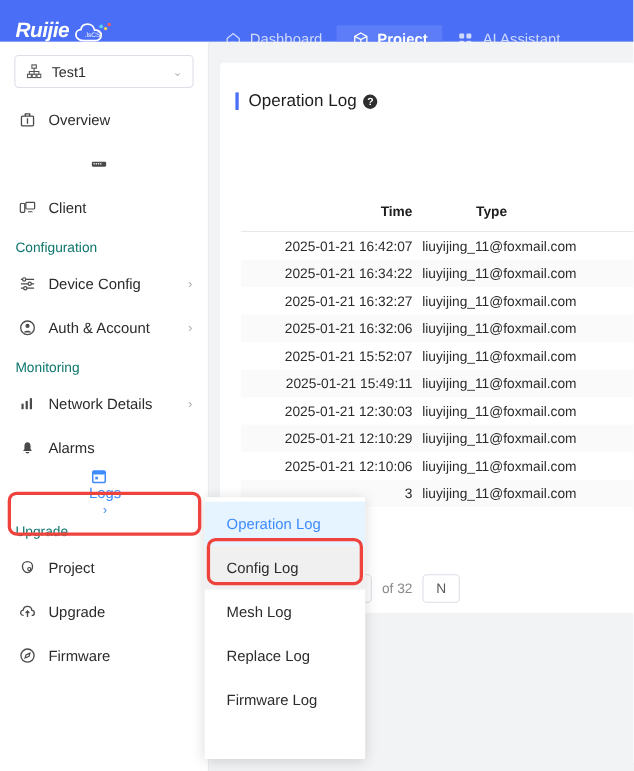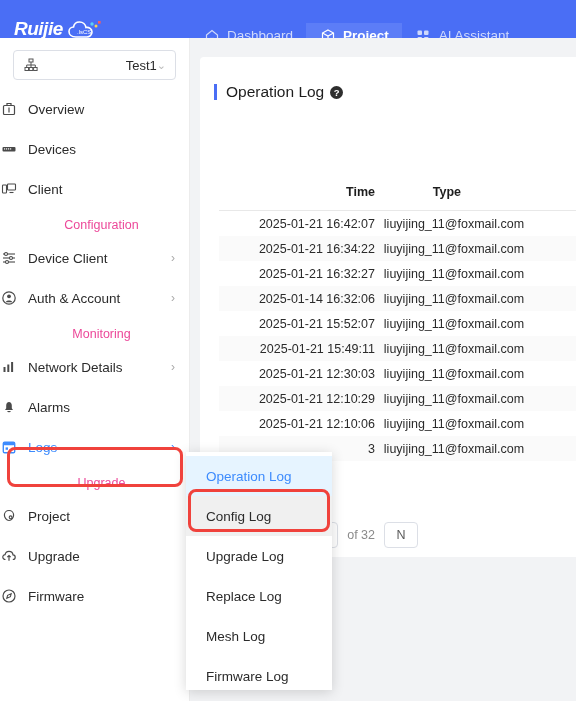--- a/index.html
+++ b/index.html
@@ -46,46 +46,45 @@
     position: absolute; left: 0; top: 38px;
     width: 190px; height: 663px;
     background: #ffffff;
     border-right: 1px solid #ececec;
   }
   .site-select {
     margin: 12px 13px 0 13px;
     height: 30px;
     border: 1px solid #dcdfe6; border-radius: 4px;
     display: flex; align-items: center;
-    padding: 0 9px; cursor: pointer; text-align: right;
+    padding: 0 9px; cursor: pointer;
   }
   .site-select .ss-icon { width: 15px; height: 15px; display:flex; align-items:center; justify-content:center; color:#555; }
   .site-select .ss-label { margin-left: 9px; font-size: 13px; color: #2b2b2b; flex: 1; }
   .site-select .ss-caret { color: #bbb; font-size: 11px; }
 
   .menu { margin-top: 9px; }
   .menu-group-title {
-    font-size: 12.5px; color: #ec4899;
+    font-size: 12.5px; color: #0f766e;
     padding: 9px 0 6px 14px;
-    text-align: center;
   }
   .menu-item {
     position: relative;
     display: flex; align-items: center;
-    height: 40px; padding-right: 14px;
+    height: 40px; padding-left: 16px; padding-right: 14px;
     font-size: 13.5px; color: #2b2b2b; cursor: pointer; justify-content: center;
   }
   .menu-item .mi-icon {
     width: 17px; height: 17px; margin-right: 11px;
     display: flex; align-items: center; justify-content: center;
     color: #4a4a4a; flex: 0 0 auto;
   }
   .menu-item .mi-label { flex: 1; white-space: nowrap; }
   .menu-item .mi-arrow { color: #aaa; font-size: 12px; }
-  .menu-item.selected { color: #3d8bfd; }
+  .menu-item.selected { color: #3d8bfd; flex-direction: column; }
   .menu-item.selected .mi-icon { color: #3d8bfd; }
   .menu-item.selected .mi-arrow { color: #3d8bfd; }
 
   
   .redbox {
     position: absolute;
     border: 3px solid #f0423c;
     border-radius: 8px;
     pointer-events: none;
     z-index: 60;
@@ -258,21 +257,20 @@
       <div class="menu-item">
         <span class="mi-icon">
           <svg width="16" height="16" viewBox="0 0 16 16">
             <rect x="1.5" y="6" width="13" height="4.5" rx="1" fill="#4a4a4a"></rect>
             <rect x="3" y="7.3" width="1.2" height="1.2" fill="#fff"></rect>
             <rect x="5" y="7.3" width="1.2" height="1.2" fill="#fff"></rect>
             <rect x="7" y="7.3" width="1.2" height="1.2" fill="#fff"></rect>
             <rect x="9" y="7.3" width="1.2" height="1.2" fill="#fff"></rect>
           </svg>
         </span>
-        <span class="mi-label">Devices</span>
       </div>
 
       <div class="menu-item">
         <span class="mi-icon">
           <svg width="16" height="16" viewBox="0 0 16 16">
             <rect x="1.5" y="4" width="4" height="8" rx="0.8" fill="none" stroke="#4a4a4a" stroke-width="1.1"></rect>
             <rect x="6.5" y="3" width="8" height="6" rx="0.8" fill="none" stroke="#4a4a4a" stroke-width="1.1"></rect>
             <line x1="8.5" y1="11.5" x2="12.5" y2="11.5" stroke="#4a4a4a" stroke-width="1.1"></line>
           </svg>
         </span>
@@ -285,21 +283,21 @@
         <span class="mi-icon">
           <svg width="16" height="16" viewBox="0 0 16 16">
             <line x1="2" y1="4" x2="14" y2="4" stroke="#4a4a4a" stroke-width="1.1"></line>
             <line x1="2" y1="8" x2="14" y2="8" stroke="#4a4a4a" stroke-width="1.1"></line>
             <line x1="2" y1="12" x2="14" y2="12" stroke="#4a4a4a" stroke-width="1.1"></line>
             <circle cx="5" cy="4" r="1.5" fill="#fff" stroke="#4a4a4a" stroke-width="1.1"></circle>
             <circle cx="10" cy="8" r="1.5" fill="#fff" stroke="#4a4a4a" stroke-width="1.1"></circle>
             <circle cx="6" cy="12" r="1.5" fill="#fff" stroke="#4a4a4a" stroke-width="1.1"></circle>
           </svg>
         </span>
-        <span class="mi-label">Device Client</span>
+        <span class="mi-label">Device Config</span>
         <span class="mi-arrow">›</span>
       </div>
 
       <div class="menu-item">
         <span class="mi-icon">
           <svg width="16" height="16" viewBox="0 0 16 16">
             <circle cx="8" cy="8" r="6.2" fill="none" stroke="#4a4a4a" stroke-width="1.2"></circle>
             <circle cx="8" cy="6.3" r="1.9" fill="#4a4a4a"></circle>
             <path d="M4.6 12.3 C5.2 10 10.8 10 11.4 12.3" fill="#4a4a4a"></path>
           </svg>
@@ -403,21 +401,21 @@
               <div class="td-time">2025-01-21 16:34:22</div>
               <div class="td-oper">liuyijing_11@foxmail.com</div>
               <div class="td-type">Upgra</div>
             </div>
             <div class="trow">
               <div class="td-time">2025-01-21 16:32:27</div>
               <div class="td-oper">liuyijing_11@foxmail.com</div>
               <div class="td-type">Upgra</div>
             </div>
             <div class="trow odd">
-              <div class="td-time">2025-01-14 16:32:06</div>
+              <div class="td-time">2025-01-21 16:32:06</div>
               <div class="td-oper">liuyijing_11@foxmail.com</div>
               <div class="td-type">Logi</div>
             </div>
             <div class="trow">
               <div class="td-time">2025-01-21 15:52:07</div>
               <div class="td-oper">liuyijing_11@foxmail.com</div>
               <div class="td-type">Upgra</div>
             </div>
             <div class="trow odd">
               <div class="td-time">2025-01-21 15:49:11</div>
@@ -455,23 +453,22 @@
         <div class="pg-chunk pg-next">N</div>
       </div>
 
     </div>
   </div>
 
   <div class="flyout">
     <div id="flyout-items">
         <div class="fly-item current">Operation Log</div>
         <div class="fly-item hovered">Config Log</div>
-        <div class="fly-item">Upgrade Log</div>
+        <div class="fly-item">Mesh Log</div>
         <div class="fly-item">Replace Log</div>
-        <div class="fly-item">Mesh Log</div>
         <div class="fly-item">Firmware Log</div>
       </div>
   </div>
 
   <div class="redbox" style="left:7px; top:447px; width:176px; height:40px;"></div>
   <div class="redbox" style="left:188px; top:489px; width:142px; height:43px;"></div>
 
 </div>
 
 </body></html>

